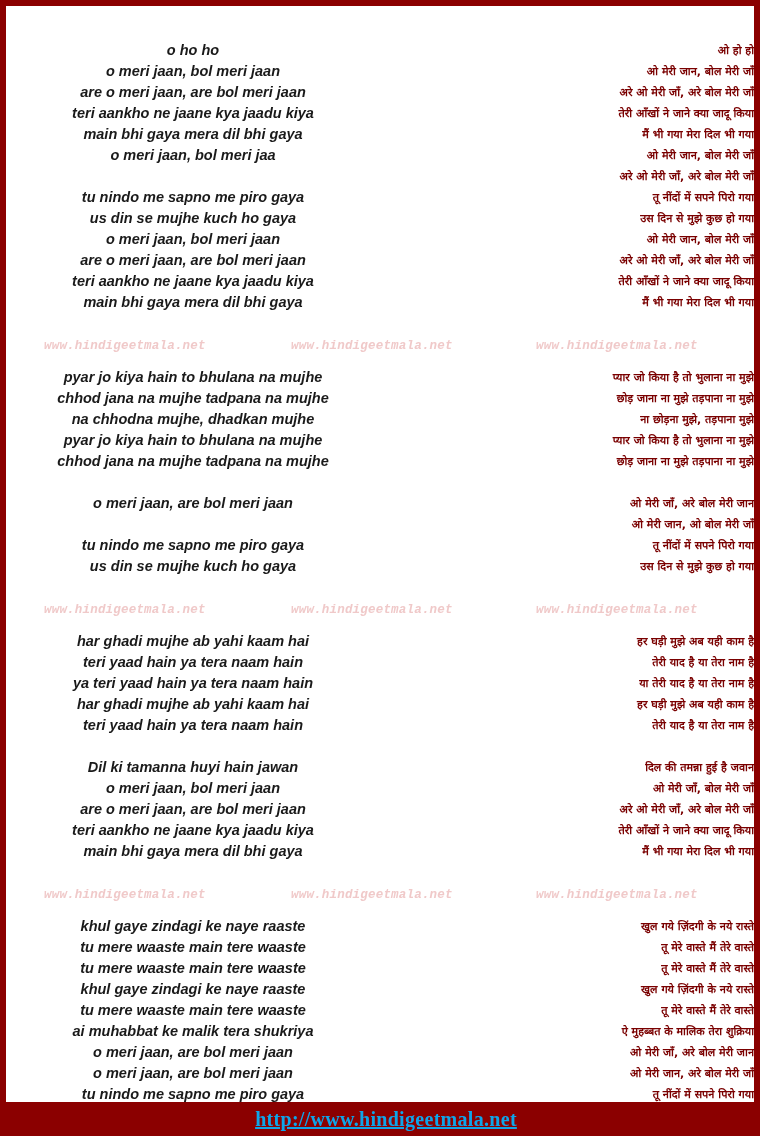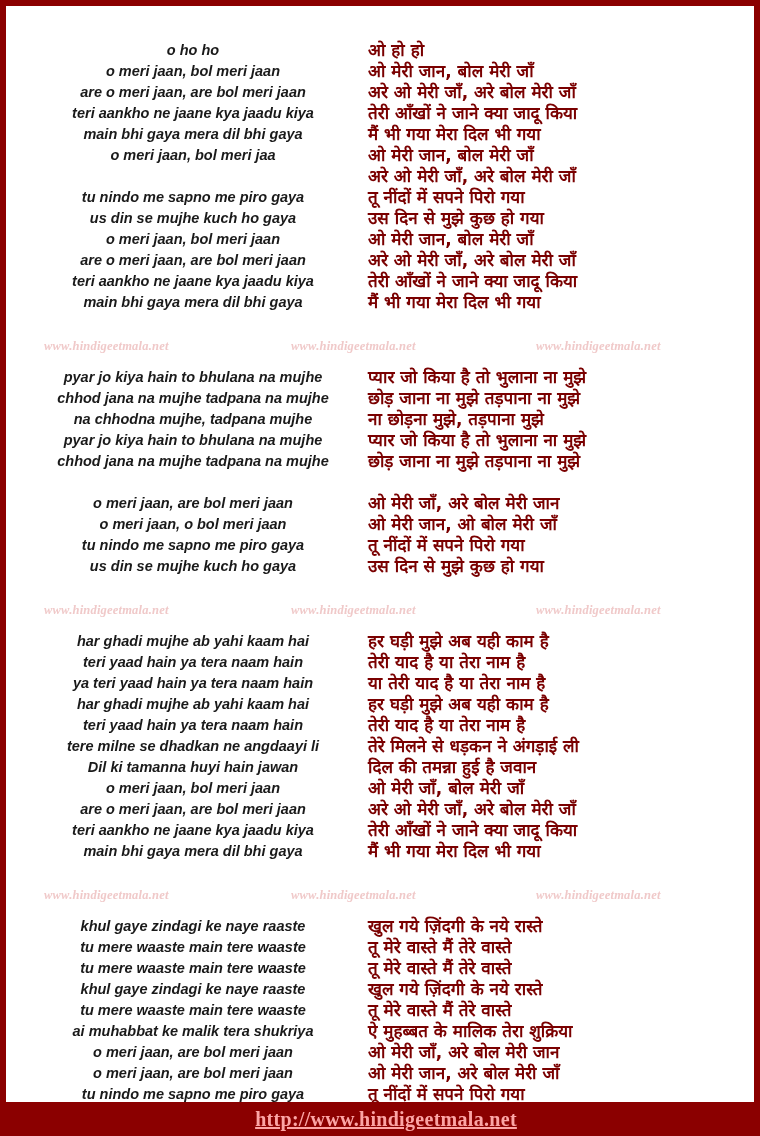--- a/index.html
+++ b/index.html
@@ -49,63 +49,63 @@
     text-align: center;
     font-style: italic;
     font-weight: bold;
     font-size: 14.5px;
     color: #1a1a1a;
     font-family: "Liberation Sans", sans-serif;
     white-space: nowrap;
   }
   .dev {
     position: absolute;
-    left: 362px;
+    left: 374px;
     width: 374px;
-    text-align: left;
+    text-align: right;
     font-weight: bold;
-    font-size: 17px;
+    font-size: 11px;
     color: #7a0000;
     font-family: "DejaVu Sans", sans-serif;
     white-space: nowrap;
   }
   .watermark-band {
     position: relative;
     height: 20px;
     width: 100%;
     margin: 0 0 8px 0;
   }
   .wm {
     position: absolute;
     top: 0;
     font-size: 12.5px;
     font-weight: bold;
     font-style: italic;
     color: #f0c9c9;
     letter-spacing: 0.2px;
     white-space: nowrap;
-    font-family: Liberation Serif, serif;
+    font-family: Liberation Mono, monospace;
   }
   .wm.a { left: 38px; }
   .wm.b { left: 285px; }
   .wm.c { left: 530px; }
 
   .footer {
     position: absolute;
     left: 0;
     bottom: 0;
     width: 760px;
     height: 34px;
     background: #8b0000;
     display: flex;
     align-items: center;
     justify-content: center;
   }
   .footer-link {
-    color: #fca5a5;
+    color: #0ea5e9;
     font-family: "Liberation Serif", serif;
     font-weight: bold;
     font-size: 20px;
     letter-spacing: 0.3px;
   }
 </style>
 </head>
 <body>
 
 <div class="page">
@@ -171,39 +171,38 @@
       <div class="stanza">
         <div class="line">
           <span class="rom">pyar jo kiya hain to bhulana na mujhe</span>
           <span class="dev">प्यार जो किया है तो भुलाना ना मुझे</span>
         </div>
         <div class="line">
           <span class="rom">chhod jana na mujhe tadpana na mujhe</span>
           <span class="dev">छोड़ जाना ना मुझे तड़पाना ना मुझे</span>
         </div>
         <div class="line">
-          <span class="rom">na chhodna mujhe, tadpana mujhe</span>
+          <span class="rom">na chhodna mujhe, dhadkan mujhe</span>
           <span class="dev">ना छोड़ना मुझे, तड़पाना मुझे</span>
         </div>
         <div class="line">
           <span class="rom">pyar jo kiya hain to bhulana na mujhe</span>
           <span class="dev">प्यार जो किया है तो भुलाना ना मुझे</span>
         </div>
         <div class="line">
           <span class="rom">chhod jana na mujhe tadpana na mujhe</span>
           <span class="dev">छोड़ जाना ना मुझे तड़पाना ना मुझे</span>
         </div>
         <div class="line">
         </div>
         <div class="line">
           <span class="rom">o meri jaan, are bol meri jaan</span>
           <span class="dev">ओ मेरी जाँ, अरे बोल मेरी जान</span>
         </div>
         <div class="line">
-          <span class="rom">o meri jaan, o bol meri jaan</span>
           <span class="dev">ओ मेरी जान, ओ बोल मेरी जाँ</span>
         </div>
         <div class="line">
           <span class="rom">tu nindo me sapno me piro gaya</span>
           <span class="dev">तू नींदों में सपने पिरो गया</span>
         </div>
         <div class="line">
           <span class="rom">us din se mujhe kuch ho gaya</span>
           <span class="dev">उस दिन से मुझे कुछ हो गया</span>
         </div>
@@ -228,22 +227,20 @@
         </div>
         <div class="line">
           <span class="rom">har ghadi mujhe ab yahi kaam hai</span>
           <span class="dev">हर घड़ी मुझे अब यही काम है</span>
         </div>
         <div class="line">
           <span class="rom">teri yaad hain ya tera naam hain</span>
           <span class="dev">तेरी याद है या तेरा नाम है</span>
         </div>
         <div class="line">
-          <span class="rom">tere milne se dhadkan ne angdaayi li</span>
-          <span class="dev">तेरे मिलने से धड़कन ने अंगड़ाई ली</span>
         </div>
         <div class="line">
           <span class="rom">Dil ki tamanna huyi hain jawan</span>
           <span class="dev">दिल की तमन्ना हुई है जवान</span>
         </div>
         <div class="line">
           <span class="rom">o meri jaan, bol meri jaan</span>
           <span class="dev">ओ मेरी जाँ, बोल मेरी जाँ</span>
         </div>
         <div class="line">

